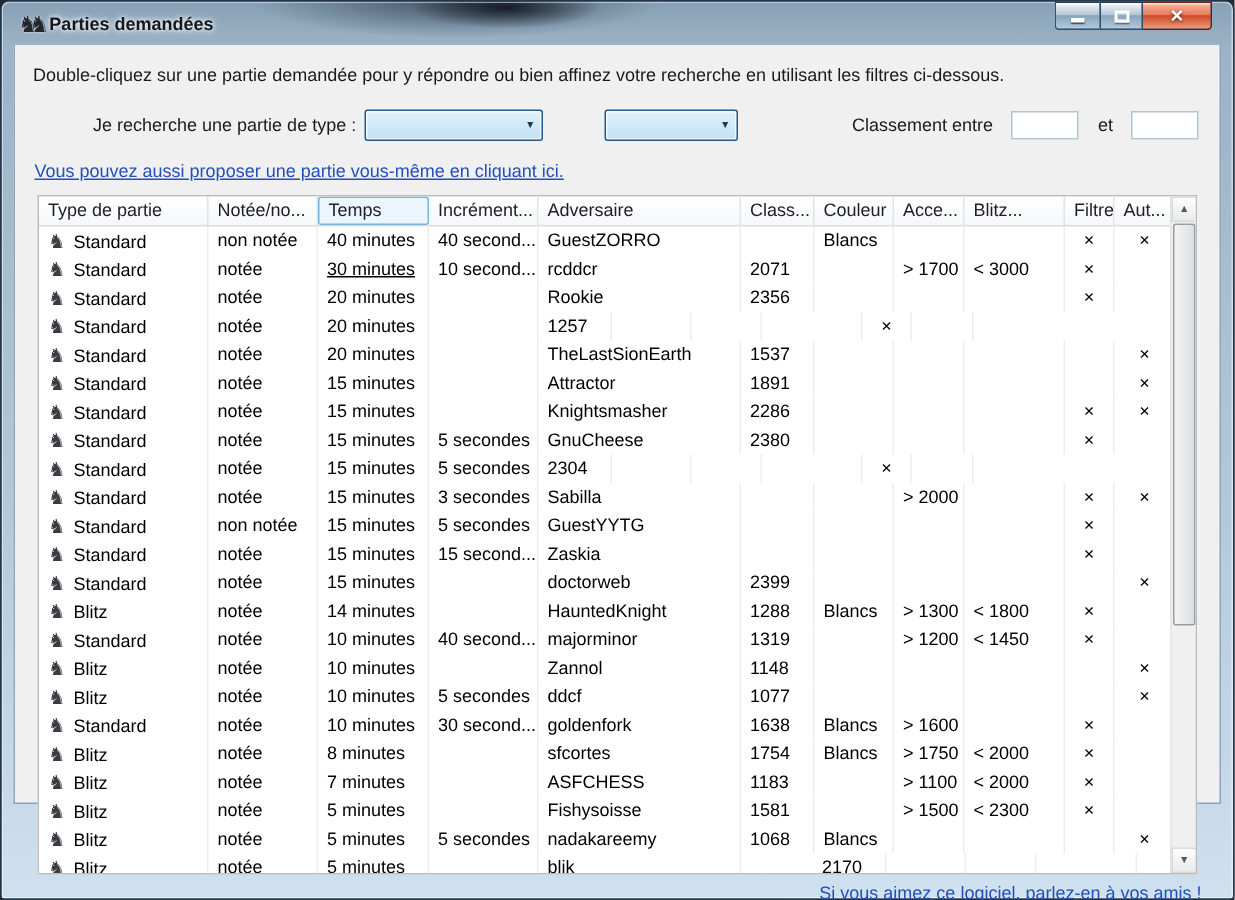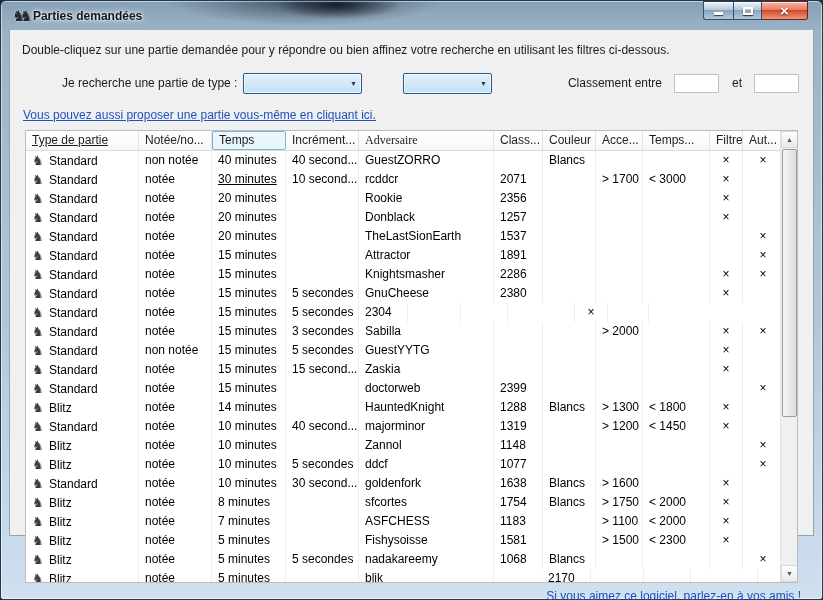--- a/index.html
+++ b/index.html
@@ -131,29 +131,29 @@
         <input class="rinput" value="" style="">
       </div>
     </div>
 
     <div class="propose-link-wrap">
       <a class="link">Vous pouvez aussi proposer une partie vous-même en cliquant ici.</a>
     </div>
 
     <div class="table-wrap">
       <div class="theader">
-          <div class="hcell" style="width: 113px; text-decoration: underline;">Type de partie</div>
+          <div class="hcell" style="width: 113px;">Type de partie</div>
           <div class="hcell" style="width: 73px;">Notée/no...</div>
           <div class="hcell sorted" style="width: 74px;">Temps</div>
           <div class="hcell" style="width: 73px;">Incrément...</div>
-          <div class="hcell" style="width: 135px; font-family: Liberation Serif, serif;">Adversaire</div>
+          <div class="hcell" style="width: 135px;">Adversaire</div>
           <div class="hcell" style="width: 49px;">Class...</div>
           <div class="hcell" style="width: 53px;">Couleur</div>
           <div class="hcell" style="width: 47px;">Acce...</div>
-          <div class="hcell" style="width: 67px;">Temps...</div>
+          <div class="hcell" style="width: 67px;">Blitz...</div>
           <div class="hcell" style="width: 33px;">Filtre</div>
           <div class="hcell" style="width: 41px;">Aut...</div>
         </div>
       <div class="tbody">
           <div class="trow">
             <div class="tcell" style="width: 113px;"><span class="knight">♞</span>Standard</div>
             <div class="tcell" style="width: 73px;">non notée</div>
             <div class="tcell" style="width: 74px;">40 minutes</div>
             <div class="tcell" style="width: 73px;">40 second...</div>
             <div class="tcell" style="width: 135px;">GuestZORRO</div>
@@ -188,21 +188,20 @@
             <div class="tcell" style="width: 47px;"></div>
             <div class="tcell" style="width: 67px;"></div>
             <div class="tcell center" style="width: 33px;">×</div>
             <div class="tcell center" style="width: 41px;"></div>
           </div>
           <div class="trow">
             <div class="tcell" style="width: 113px;"><span class="knight">♞</span>Standard</div>
             <div class="tcell" style="width: 73px;">notée</div>
             <div class="tcell" style="width: 74px;">20 minutes</div>
             <div class="tcell" style="width: 73px;"></div>
-            <div class="tcell" style="width: 135px;">Donblack</div>
             <div class="tcell" style="width: 49px;">1257</div>
             <div class="tcell" style="width: 53px;"></div>
             <div class="tcell" style="width: 47px;"></div>
             <div class="tcell" style="width: 67px;"></div>
             <div class="tcell center" style="width: 33px;">×</div>
             <div class="tcell center" style="width: 41px;"></div>
           </div>
           <div class="trow">
             <div class="tcell" style="width: 113px;"><span class="knight">♞</span>Standard</div>
             <div class="tcell" style="width: 73px;">notée</div>

